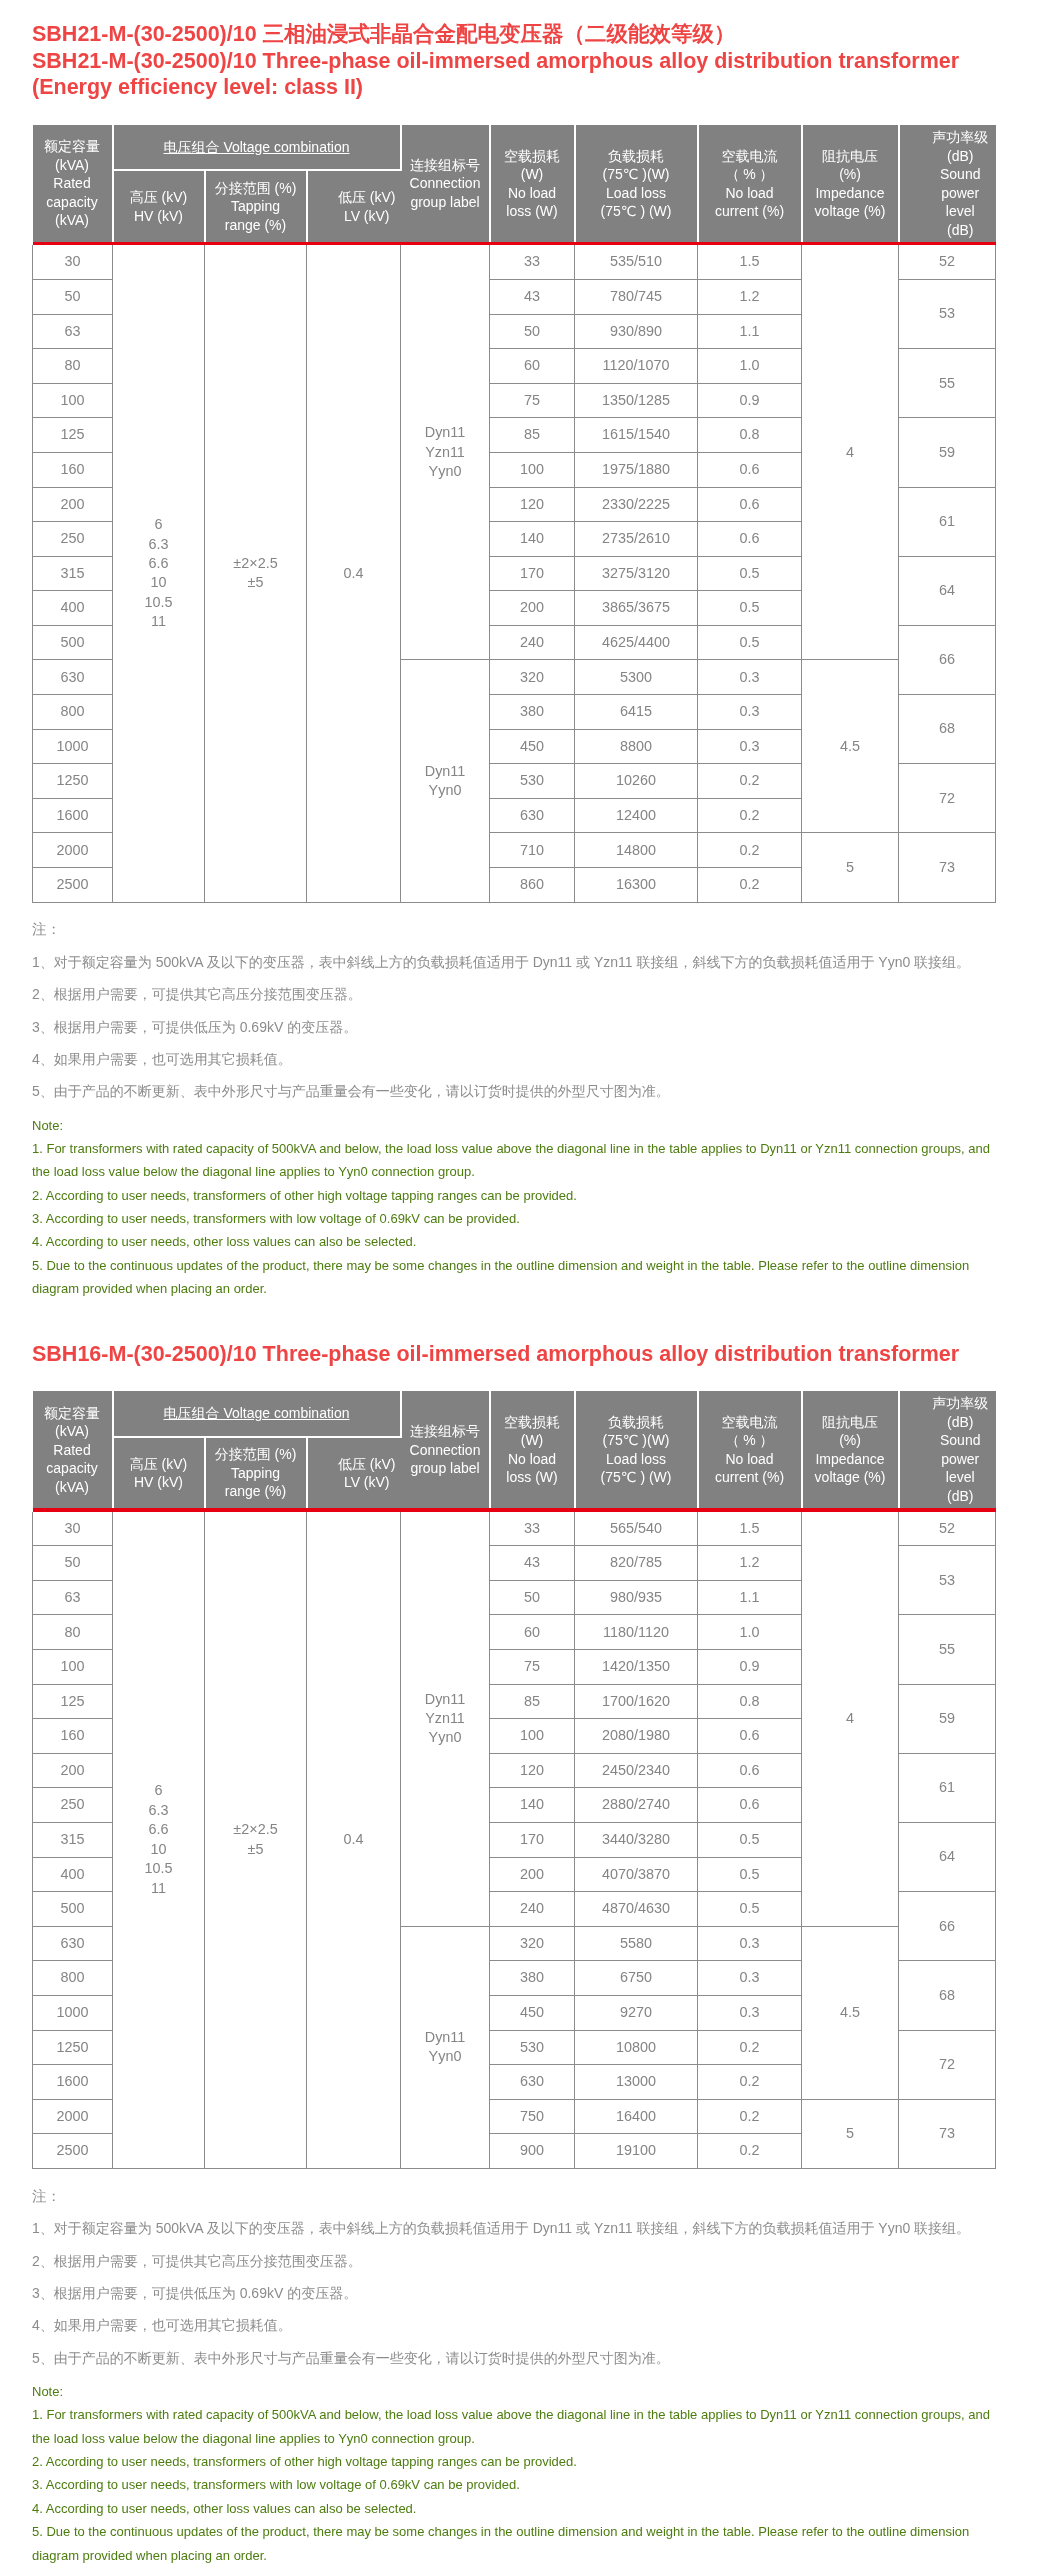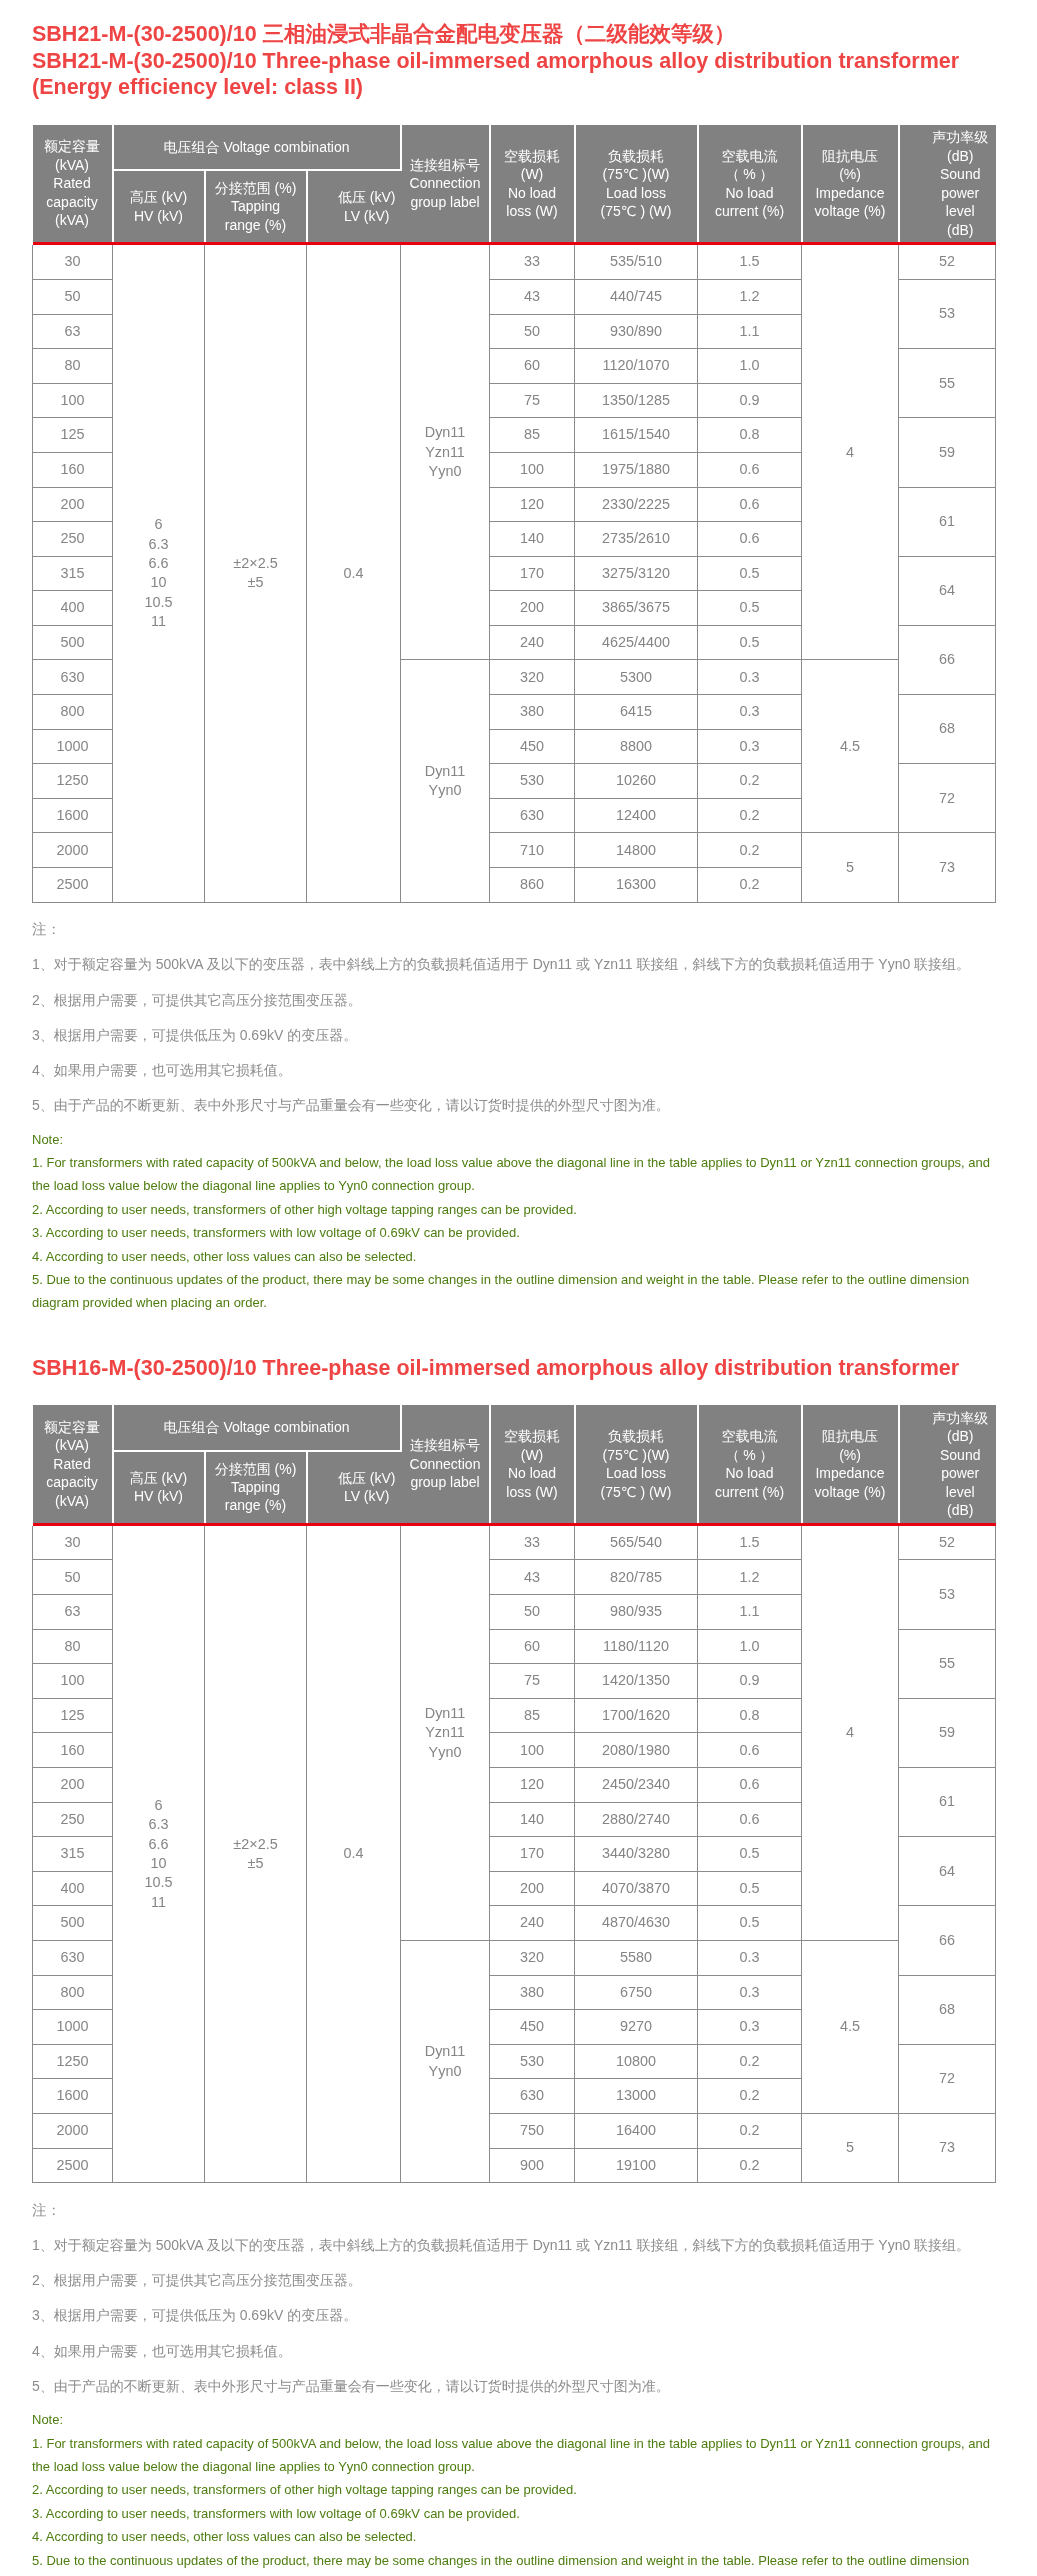--- a/index.html
+++ b/index.html
@@ -14,35 +14,35 @@
 
   
   table.spec thead th{
     background:#818181;color:#ffffff;font-weight:400;
     font-size:14px;line-height:1.32;padding:3.2px 1.6px;border:0;
     border-right:2.4px solid #ffffff;
   }
   table.spec thead th:last-child{border-right:0;padding-left:27px;}
   table.spec thead tr.h1{height:41px;}
   table.spec thead tr.h2{height:65px;}
-  table.spec thead th.span-bottom{border-bottom:2.4px solid #ffffff;}
+  table.spec thead th.span-bottom{border-bottom:2.4px solid #ffffff;text-decoration:underline;}
   table.spec tr.red-row td{height:3.2px;background:#e60012;border:0;padding:0;line-height:0;}
 
   
   table.spec tbody td{
     color:#858585;font-size:14.4px;height:32px;padding:0.8px 2.4px;
     border:1.6px solid #8b8b8b;border-left-width:0.8px;border-right-width:0.8px;
     line-height:1.35;
   }
   table.spec tbody tr:first-child td{border-top:0;margin-top:8px;}
   table.spec tbody tr:last-child td{border-bottom-width:1.6px;}
 
   
   .note-label{font-size:14.4px;color:#8c8c8c;margin:17.6px 0 12.8px 0;}
-  .notes-zh p{font-size:14px;color:#8c8c8c;line-height:1.45;margin:15px 0 12px 0;}
+  .notes-zh p{font-size:14px;color:#8c8c8c;line-height:1.45;margin:4px 0 12px 0;}
   .notes-en p{font-size:13px;color:#4d7c0f;line-height:1.8;margin:0;}
   .section + .section{margin-top:40px;}
 </style>
 </head>
 <body>
 
 <div class="page">
 
   <section class="section">
     <div class="title-block">
@@ -126,21 +126,21 @@
 Yyn0</td>
           <td>33</td>
           <td>535/510</td>
           <td>1.5</td>
           <td rowspan="12">4</td>
           <td>52</td>
         </tr>
         <tr>
           <td>50</td>
           <td>43</td>
-          <td>440/745</td>
+          <td>780/745</td>
           <td>1.2</td>
           <td rowspan="2">53</td>
         </tr>
         <tr>
           <td>63</td>
           <td>50</td>
           <td>930/890</td>
           <td>1.1</td>
         </tr>
         <tr>

